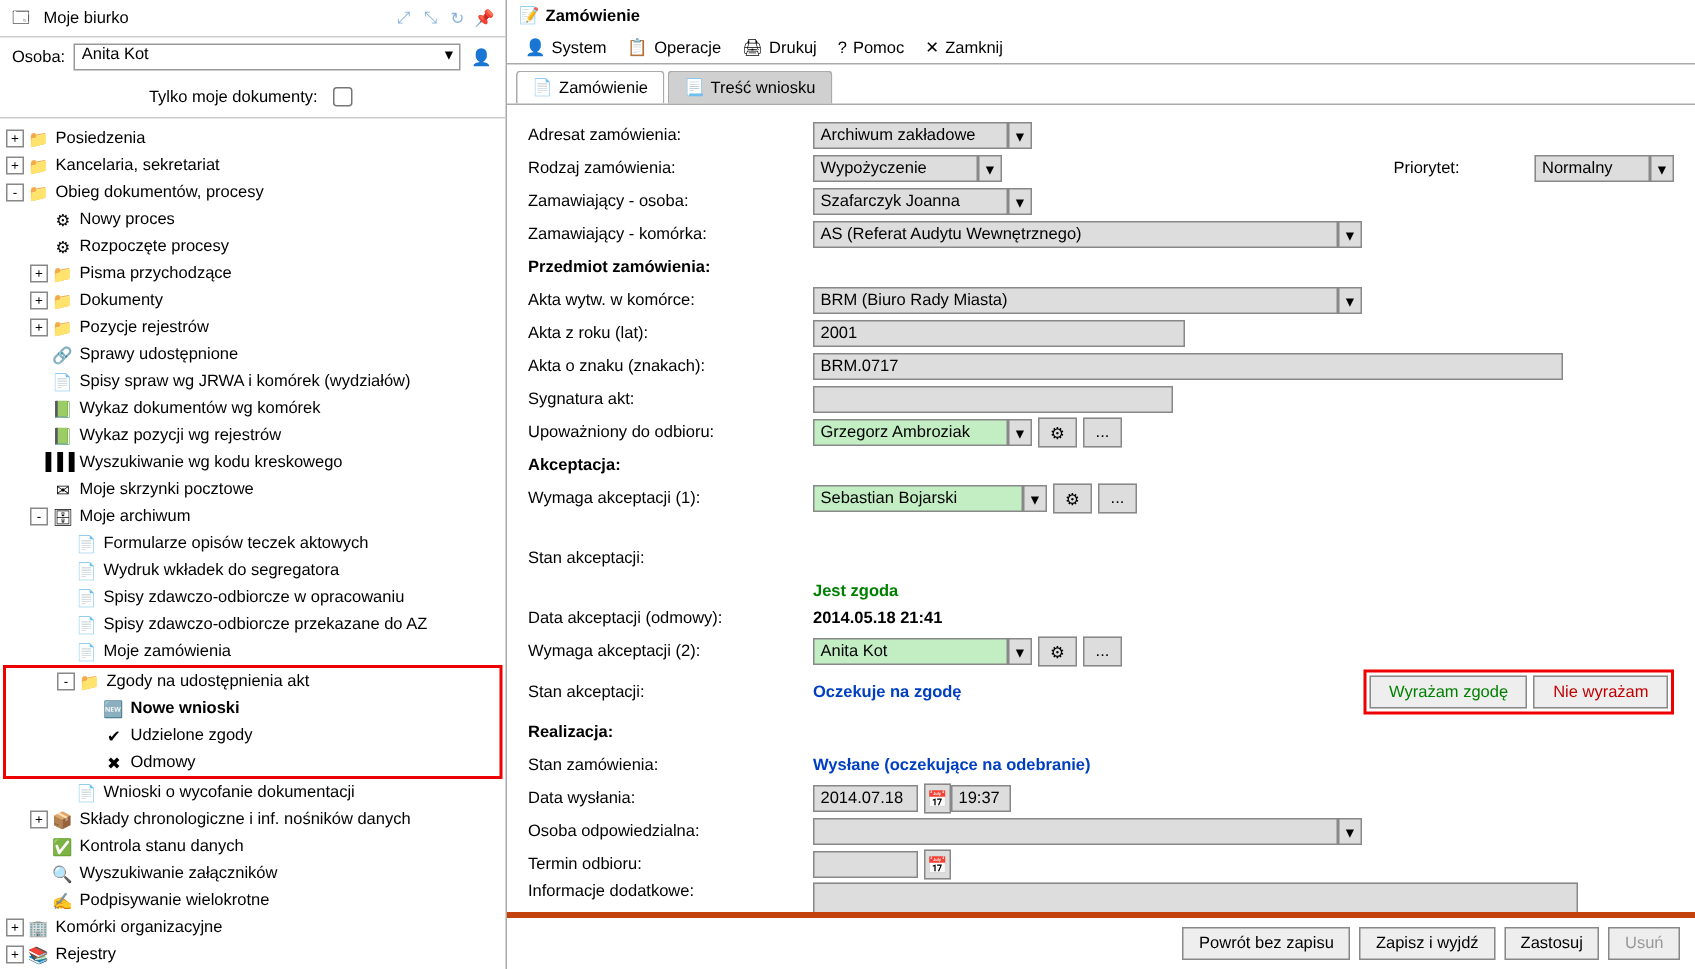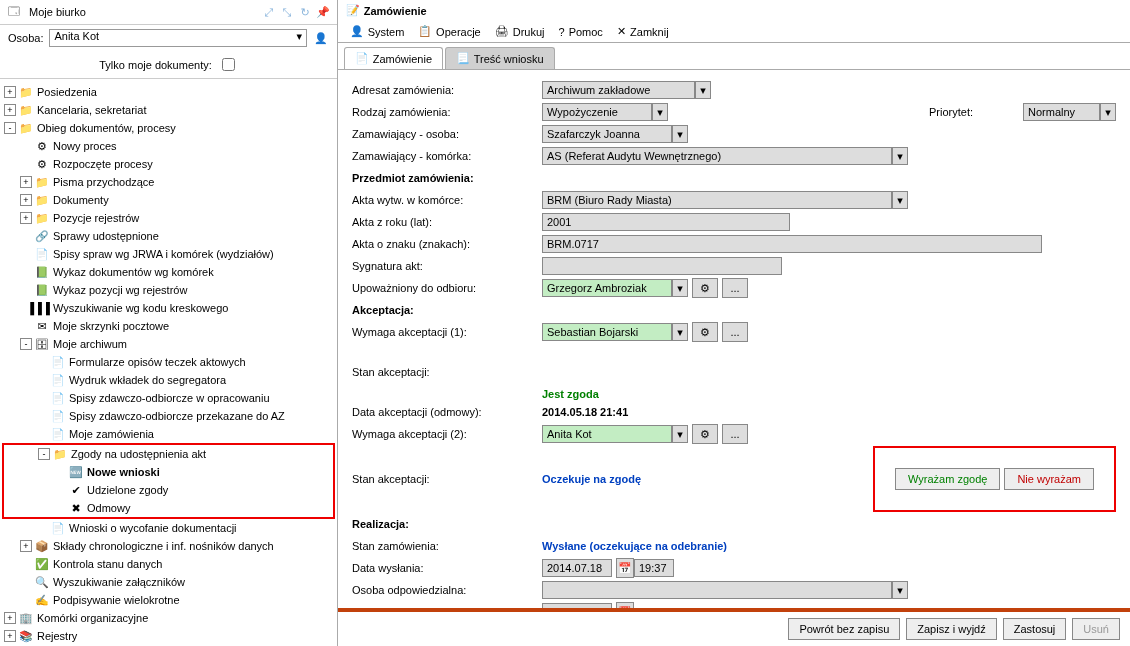--- a/index.html
+++ b/index.html
@@ -46,21 +46,21 @@
 .right-block { margin-left: auto; display: flex; align-items: center; gap: 4px; }
 .priority-row { display: flex; align-items: center; }
 .priority-row .right { margin-left: auto; display: flex; align-items: center; gap: 50px; }
 .action-btn { border: 1px solid #888; height: 22px; padding: 0 12px; background: #eee; cursor: pointer; }
 .action-btn.green { color: #008000; }
 .action-btn.red { color: #c00000; }
 .footer-bar { display: flex; justify-content: flex-end; gap: 6px; padding: 6px 10px; border-top: 4px solid #c2410c; margin-top: auto; }
 .footer-bar button { border: 1px solid #888; background: #eee; height: 22px; padding: 0 10px; cursor: pointer; }
 .footer-bar button:disabled { color: #999; }
 textarea.form-control { height: 50px; resize: none; padding: 2px 4px; }
-.red-box { border: 2px solid #e00; padding: 20px; display: inline-flex; gap: 4px; }
+.red-box { border: 2px solid #e00; padding: 2px; display: inline-flex; gap: 4px; }
 </style>
 </head>
 <body>
 
 <div class="container">
 
   <div class="sidebar">
     <div class="sidebar-header">
       <div class="sidebar-title">
         <span class="tree-icon">🗔</span>
@@ -281,21 +281,21 @@
       <div class="tab">
           <span>📃</span>
           <span>Treść wniosku</span>
         </div>
     </div>
 
     <div class="form-area">
 
       <div class="form-row">
         <div class="form-label">Adresat zamówienia:</div>
-        <div class="form-control" style="width:153px">
+        <div class="form-control" style="width:130px">
             <span>Archiwum zakładowe</span>
           </div>
         <div class="dropdown-btn">▾</div>
       </div>
 
       <div class="form-row priority-row">
         <div class="form-label">Rodzaj zamówienia:</div>
         <div class="form-control" style="width:110px">
             <span>Wypożyczenie</span>
           </div>
@@ -371,21 +371,21 @@
             <span>...</span>
           </div>
       </div>
 
       <div class="form-row">
           <div class="form-label bold">Akceptacja:</div>
         </div>
 
       <div class="form-row">
         <div class="form-label">Wymaga akceptacji (1):</div>
-        <div class="form-control green" style="width:130px">
+        <div class="form-control green" style="width:140px">
             <span>Sebastian Bojarski</span>
           </div>
         <div class="dropdown-btn">▾</div>
         <div class="icon-btn">⚙</div>
         <div class="icon-btn">
             <span>...</span>
           </div>
       </div>
 
       <div class="form-row">

